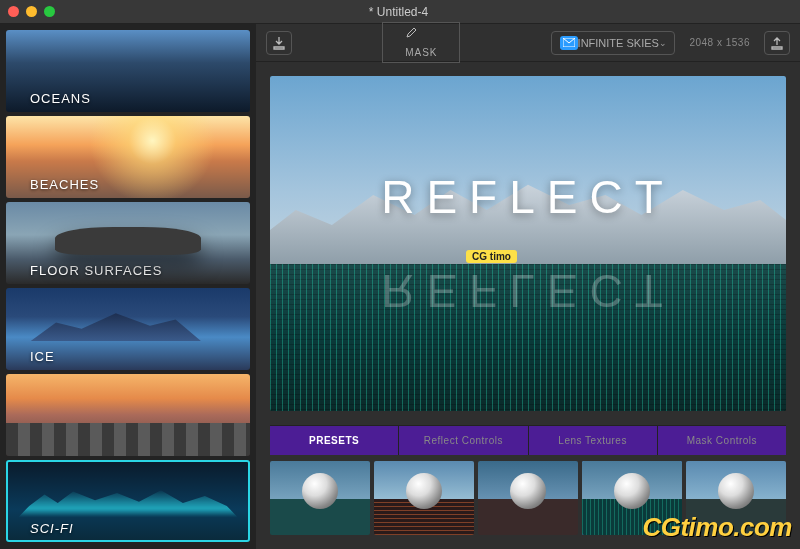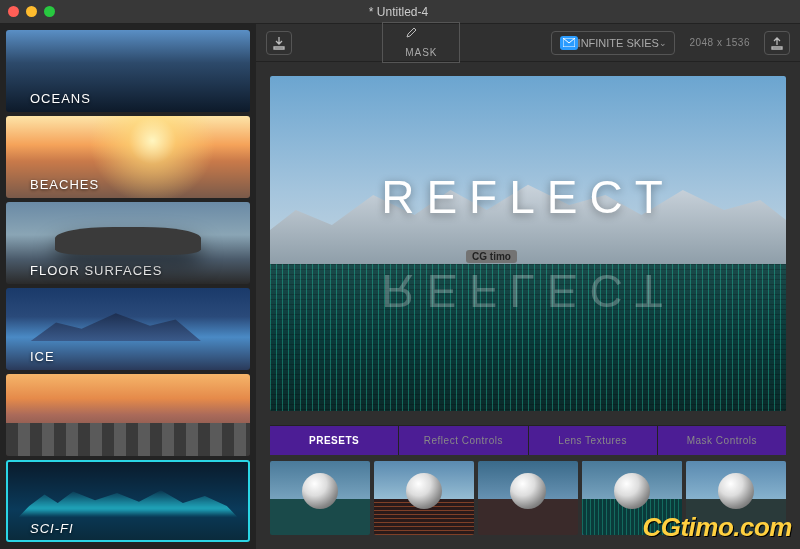--- a/index.html
+++ b/index.html
@@ -83,21 +83,21 @@
   background: linear-gradient(180deg,#1a4a4a 0%,#0a3a3a 50%,#0a2a2a 100%); }
 .ground::before { content:""; position:absolute; inset:0;
   background: repeating-linear-gradient(90deg,rgba(40,220,180,.35) 0 1px,transparent 1px 6px),
               repeating-linear-gradient(180deg,rgba(0,0,0,.2) 0 1px,transparent 1px 5px); }
 .reflect-text { position:absolute; left:0; right:0; top:28%; text-align:center;
   color:#fff; font-size:46px; letter-spacing:12px; font-weight:200;
   text-shadow:0 2px 8px rgba(0,0,0,.4); }
 .reflect-mirror { position:absolute; left:0; right:0; top:56%; text-align:center;
   color:rgba(255,255,255,.25); font-size:46px; letter-spacing:12px; font-weight:200;
   transform:scaleY(-1); }
-.wm-badge { position:absolute; left:38%; top:52%; background:#737373; color:#222;
+.wm-badge { position:absolute; left:38%; top:52%; background:#fde047; color:#222;
   padding:1px 6px; border-radius:3px; font-size:10px; font-weight:600; }
 .tabs { height:30px; display:flex; border-top:1px solid #222; background:#4c1d95;
   margin:0 14px; }
 .tab { flex:1; display:flex; align-items:center; justify-content:center;
   font-size:10px; letter-spacing:.5px; cursor:pointer; color:#888;
   border-right:1px solid #222; }
 .tab:last-child { border-right:none; }
 .tab.active { color:#fff; font-weight:600; }
 .presets { height:86px; margin:0 14px 8px; display:flex; gap:4px; padding:6px 0; }
 .preset { flex:1; border-radius:2px; position:relative; cursor:pointer; overflow:hidden; }

